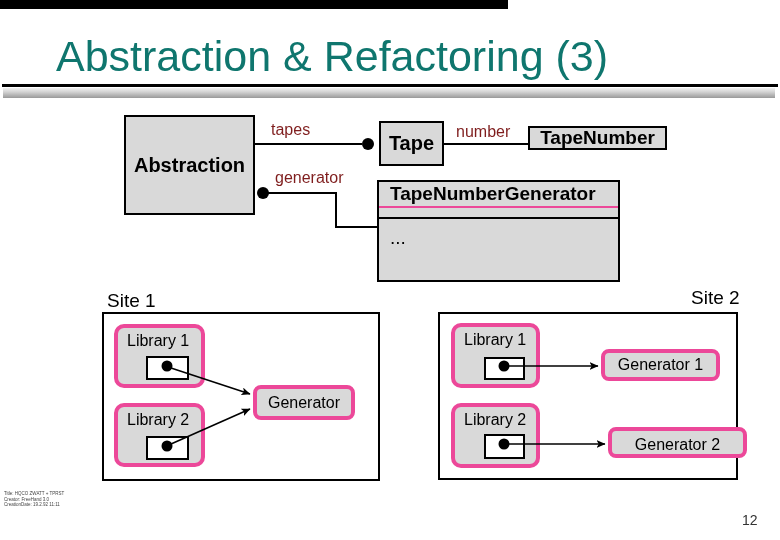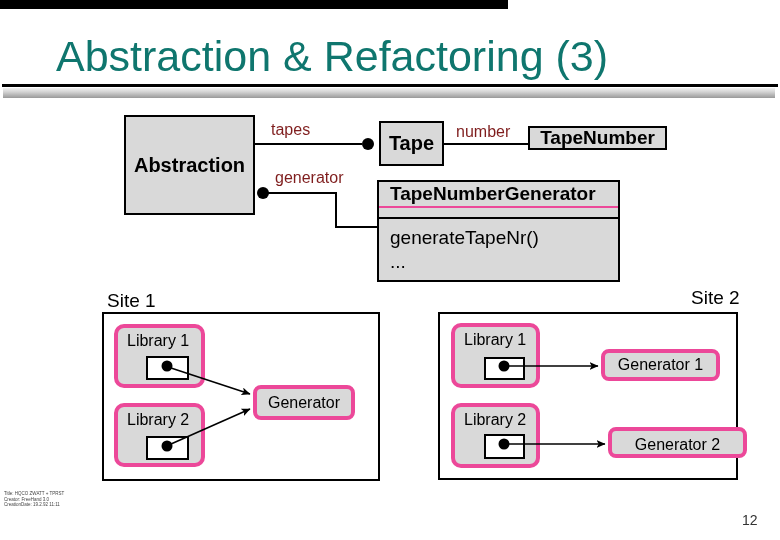--- a/index.html
+++ b/index.html
@@ -77,21 +77,20 @@
     <span>Tape</span>
   </div>
   <div class="abs box cbox tape-number">
     <span>TapeNumber</span>
   </div>
 
   <div class="abs box tng">
     <div class="tng-title">TapeNumberGenerator</div>
     <div class="tng-empty"></div>
     <div class="tng-ops">
-      <div>generateTapeNr()</div>
       <div>...</div>
     </div>
   </div>
 
   <div class="abs assoc-label lbl-tapes">tapes</div>
   <div class="abs assoc-label lbl-generator">generator</div>
   <div class="abs assoc-label lbl-number">number</div>
 
   <div class="abs site-label site1-label">Site 1</div>
   <div class="abs site-rect site1-rect"></div>

